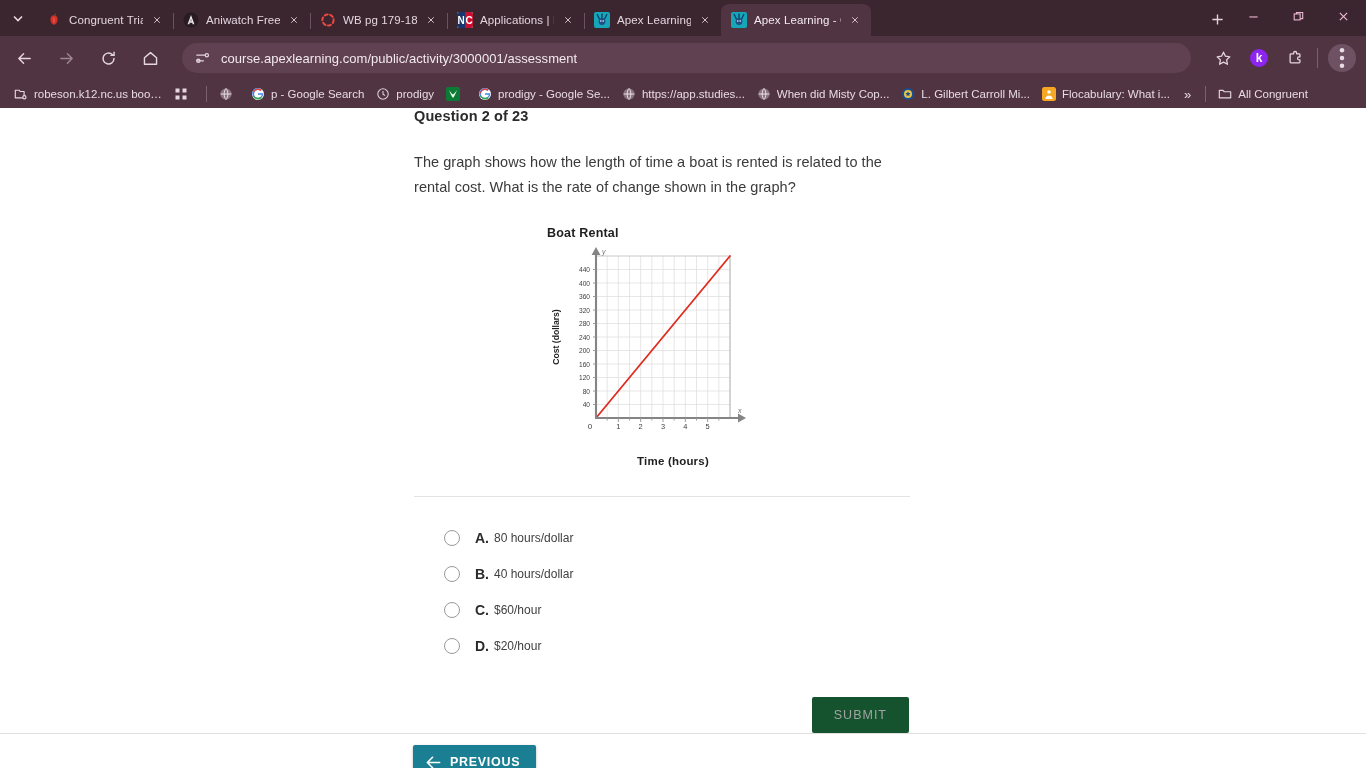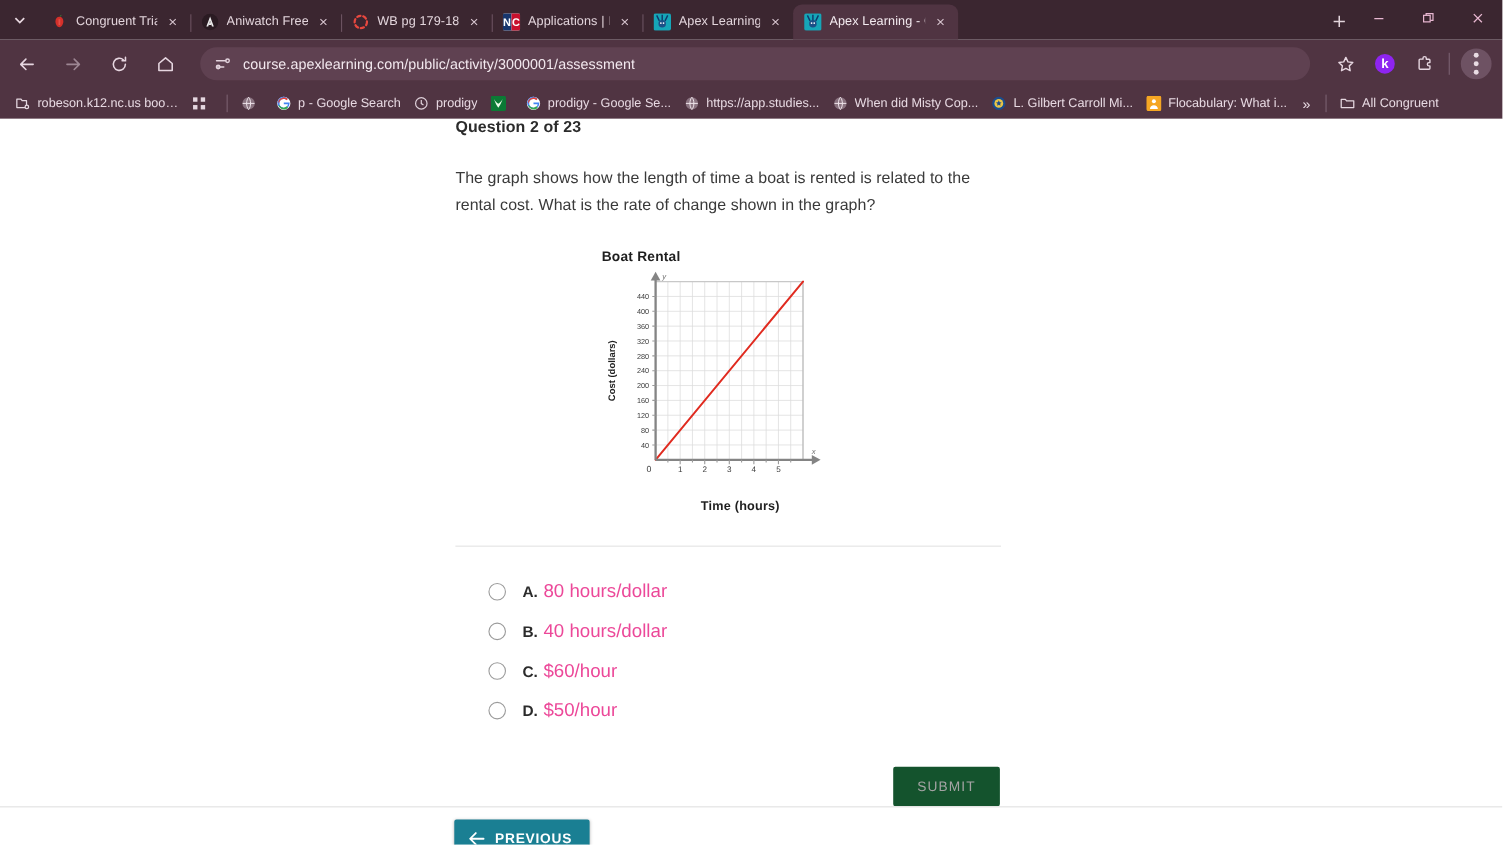--- a/index.html
+++ b/index.html
@@ -185,21 +185,21 @@
   .opt { display: flex; align-items: center; height: 36px; }
   .radio {
     width: 16px; height: 16px; border-radius: 50%;
     border: 1.6px solid #9b9b9b; background: #fff;
     flex: none; margin-right: 15px;
   }
   .opt-letter {
     font-size: 14px; font-weight: bold; color: #2b2b2b;
     width: 19px; flex: none;
   }
-  .opt-text { font-size: 17px; color: #ec4899; }
+  .opt-text { font-size: 12px; color: #404040; }
 
   
   .submit-row { display: flex; justify-content: flex-end; margin-top: 33px; padding-right: 1px; }
   .submit-btn {
     background: #14532d; color: #a3a3a3;
     border: none; border-radius: 2px;
     font-size: 12.5px; letter-spacing: 1px;
     padding: 11px 22px; font-family: inherit;
   }
 
@@ -638,21 +638,21 @@
               <span class="opt-text">40 hours/dollar</span>
             </div>
             <div class="opt">
               <span class="radio"></span>
               <span class="opt-letter">C.</span>
               <span class="opt-text">$60/hour</span>
             </div>
             <div class="opt">
               <span class="radio"></span>
               <span class="opt-letter">D.</span>
-              <span class="opt-text">$50/hour</span>
+              <span class="opt-text">$20/hour</span>
             </div>
           </div>
 
         <div class="submit-row">
           <button class="submit-btn">SUBMIT</button>
         </div>
       </div>
     </div>
 
     <div class="footer-bar">

